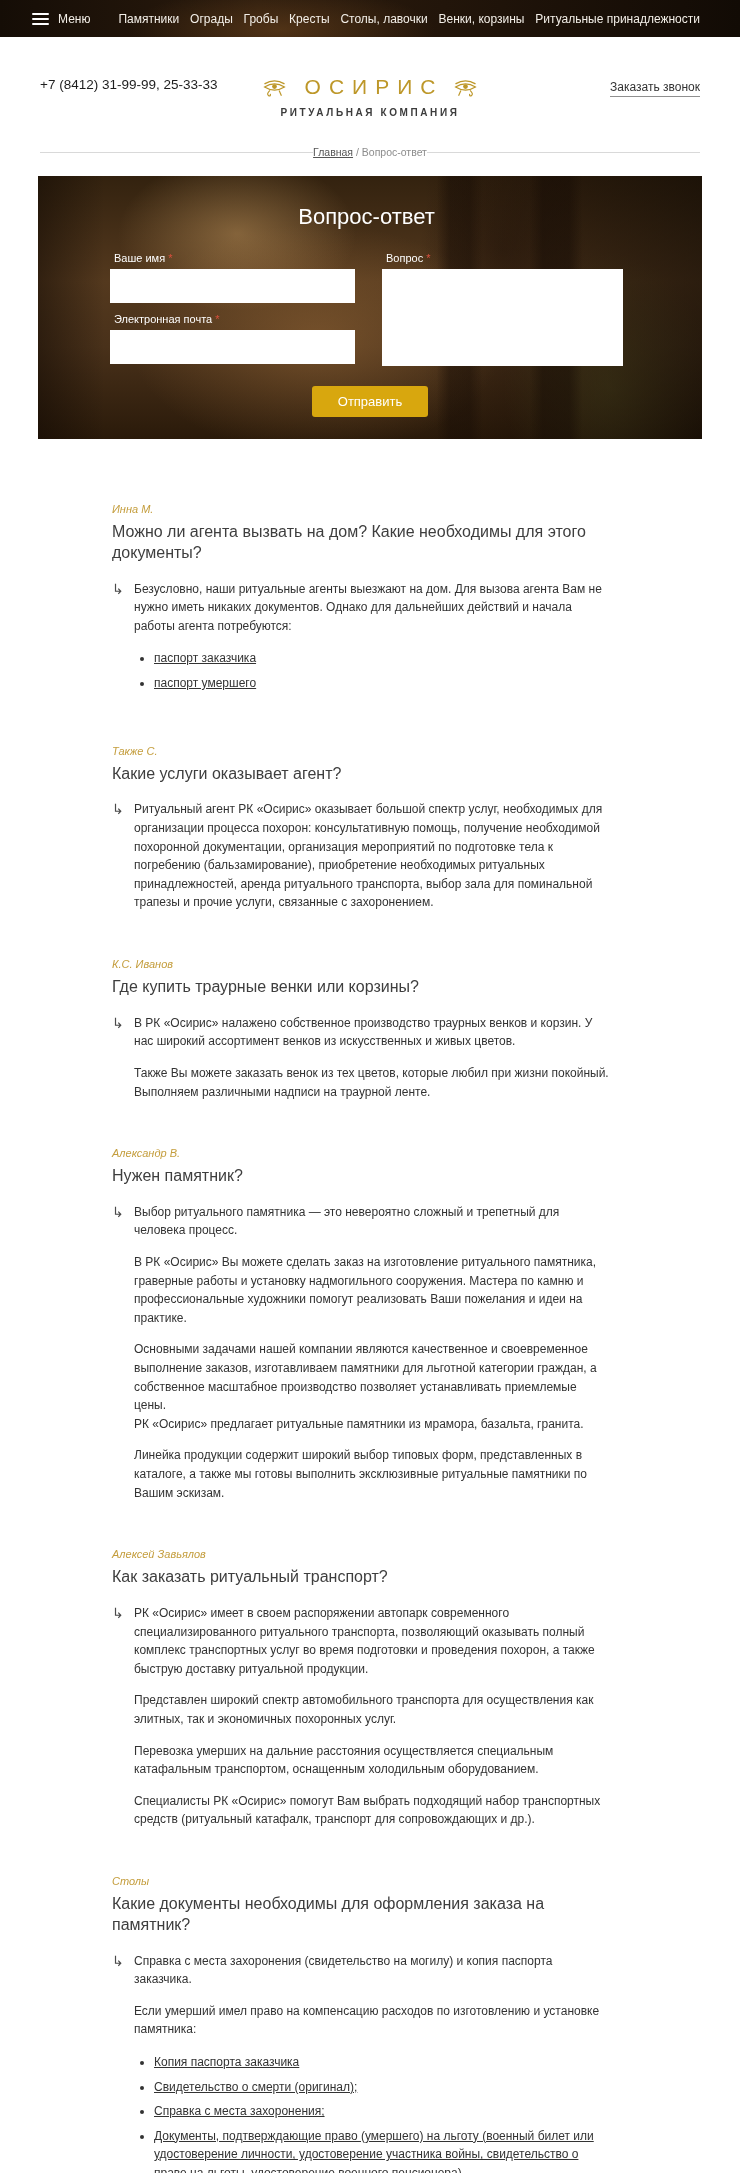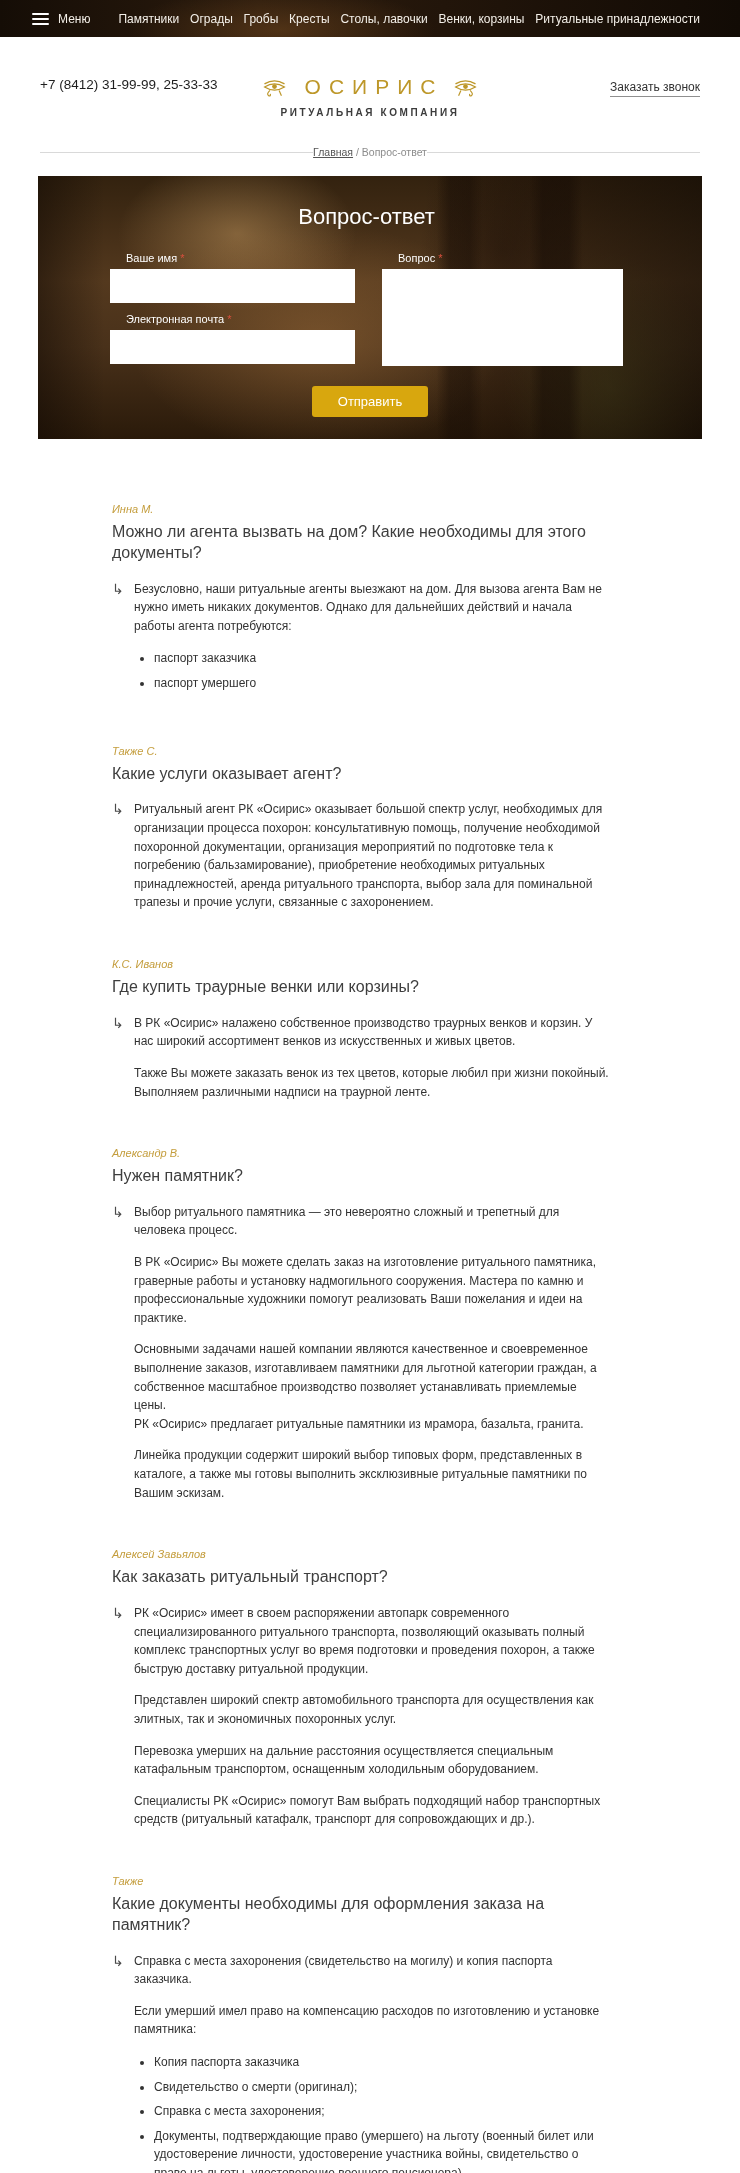--- a/index.html
+++ b/index.html
@@ -50,39 +50,39 @@
       radial-gradient(260px 160px at 42% 62%, rgba(167,116,62,0.45), rgba(167,116,62,0) 72%),
       radial-gradient(150px 190px at 86% 80%, rgba(96,92,40,0.5), rgba(96,92,40,0) 70%),
       radial-gradient(120px 160px at 70% 28%, rgba(30,16,8,0.45), rgba(30,16,8,0) 70%),
       linear-gradient(180deg,#33220f,#54391e 40%,#49311a 65%,#2a1a0a 100%);
   }
   .hero-inner { width:513px; margin-left:72px; }
   .hero-title { text-align:center; color:#fff; font-size:22px; font-weight:400; margin:8px 0 12px; }
   .form-cols { display:flex; gap:27px; }
   .col-left { width:245px; }
   .col-right { width:241px; }
-  .field-label { color:#fff; font-size:11px; margin:10px 16px 5px; }
+  .field-label { color:#fff; font-size:11px; margin:10px 4px 5px; }
   .req { color:#d94f3d; margin-left:3px; }
   .text-input { width:100%; height:34px; border:0; background:#fff; padding:0 8px; font:12px "Liberation Sans",sans-serif; }
   .area-input { width:100%; height:97px; border:0; background:#fff; padding:6px 8px; font:12px "Liberation Sans",sans-serif; resize:none; }
   .submit-row { text-align:center; margin-top:16px; }
   .submit-btn { background:#d8a70e; color:#fff; border:0; border-radius:3px; font-size:13px; padding:8px 26px; font-family:"Liberation Sans",sans-serif; cursor:pointer; }
 
   
   .qa-section { padding:30px 130px 14px 112px; }
   .qa-block { margin-bottom:46px; }
   .qa-author { color:#c49d3c; font-style:italic; font-size:11px; margin-bottom:7px;margin-top:34px; }
   .qa-question { font-size:16px; color:#3e3e3e; font-weight:400; margin:0 0 16px; line-height:1.3; }
   .qa-answer { display:flex; }
   .qa-arrow { flex:0 0 22px; color:#4a4a4a; font-size:14px; line-height:1.3; }
   .qa-body { flex:1; font-size:12px; line-height:1.55; color:#333; }
   .qa-p { margin:0 0 13px; white-space:pre-line; }
   .qa-p:last-child { margin-bottom:0; }
   .qa-ul { margin:14px 0 0; padding-left:20px; }
-  .qa-ul li { margin-bottom:6px; }
+  .qa-ul li { margin-bottom:6px;text-decoration:underline; }
 </style>
 </head>
 <body>
 
 <nav class="topnav">
   <a class="nav-menu">
     <span class="hamburger">
         <span></span>
         <span></span>
         <span></span>
@@ -226,21 +226,21 @@
       <div class="qa-body">
           <p class="qa-p">РК «Осирис» имеет в своем распоряжении автопарк современного специализированного ритуального транспорта, позволяющий оказывать полный комплекс транспортных услуг во время подготовки и проведения похорон, а также быструю доставку ритуальной продукции.</p>
           <p class="qa-p">Представлен широкий спектр автомобильного транспорта для осуществления как элитных, так и экономичных похоронных услуг.</p>
           <p class="qa-p">Перевозка умерших на дальние расстояния осуществляется специальным катафальным транспортом, оснащенным холодильным оборудованием.</p>
           <p class="qa-p">Специалисты РК «Осирис» помогут Вам выбрать подходящий набор транспортных средств (ритуальный катафалк, транспорт для сопровождающих и др.).</p>
         </div>
     </div>
   </article>
 
   <article class="qa-block">
-    <div class="qa-author">Также</div>
+    <div class="qa-author">Столы</div>
     <h2 class="qa-question">Какие документы необходимы для оформления заказа на памятник?</h2>
     <div class="qa-answer">
       <span class="qa-arrow">↳</span>
       <div class="qa-body">
           <p class="qa-p">Справка с места захоронения (свидетельство на могилу) и копия паспорта заказчика.</p>
           <p class="qa-p">Если умерший имел право на компенсацию расходов по изготовлению и установке памятника:</p>
           <ul class="qa-ul">
             <li>Копия паспорта заказчика</li>
             <li>Свидетельство о смерти (оригинал);</li>
             <li>Справка с места захоронения;</li>

